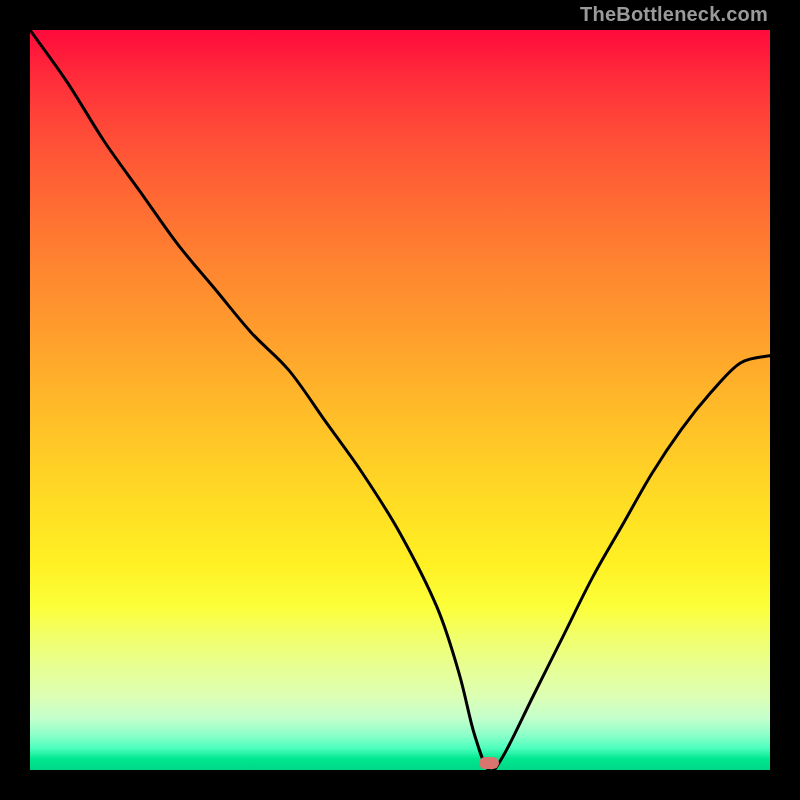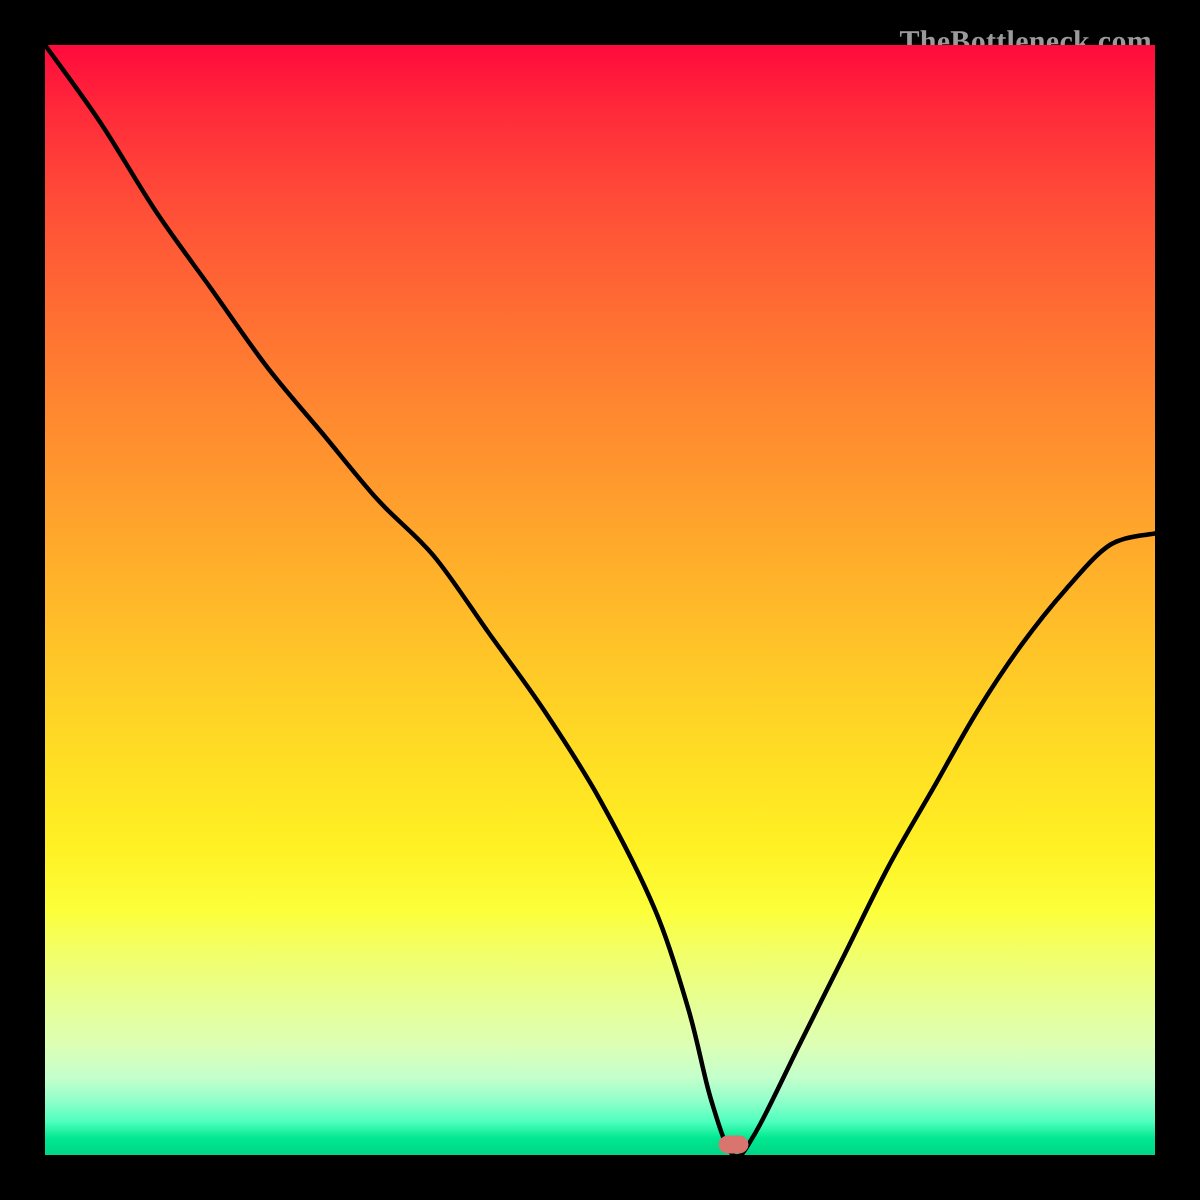--- a/index.html
+++ b/index.html
@@ -61,23 +61,23 @@
     position: absolute;
     width: 20px;
     height: 12px;
     border-radius: 6px;
     background: #d9746f;
     transform: translate(-50%, -50%);
     pointer-events: none;
   }
   .watermark {
     position: absolute;
-    top: 17px;
+    top: 3px;
     right: 32px;
-    font-family: Liberation Serif, serif;
+    font-family: Liberation Sans, sans-serif;
     font-size: 20px;
     font-weight: 600;
     color: #9a9a9a;
     letter-spacing: 0.2px;
   }
 </style>
 </head>
 <body>
 
 <div class="frame">

